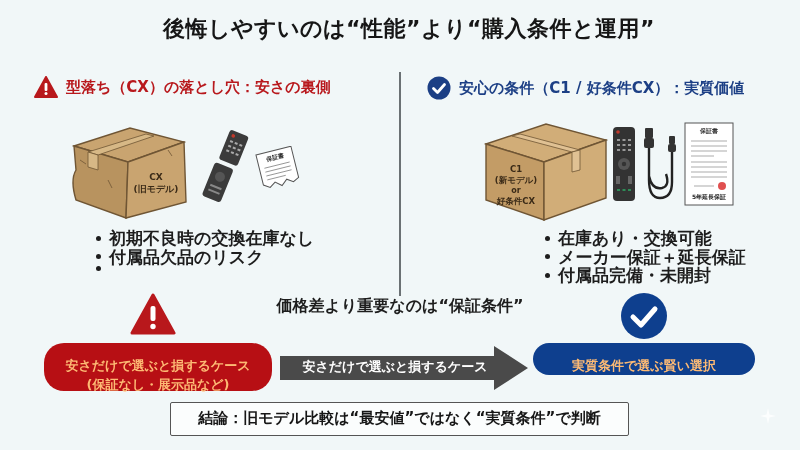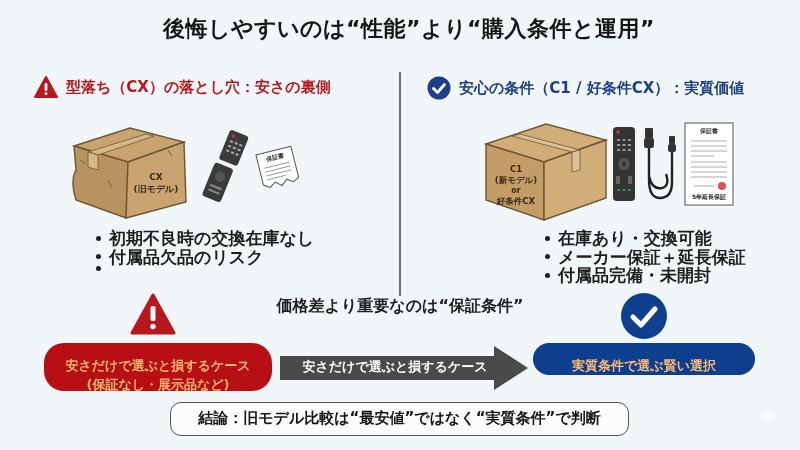--- a/index.html
+++ b/index.html
@@ -40,21 +40,21 @@
     }
     .box-red { left: 44px; top: 343px; width: 228px; height: 48px; background: #b70f14; }
     .box-blue { left: 533px; top: 343px; width: 222px; height: 32px; background: #0e3f8e; }
     .arrow-wrap { left: 280px; top: 346px; width: 248px; height: 44px; }
     .arrow-label {
       left: 290px; top: 358px; width: 210px; text-align: center;
       color: #ffffff; font-size: 13px; font-weight: bold;
     }
     .conclusion {
       left: 170px; top: 402px; width: 459px; height: 34px;
-      border: 1.5px solid #555; border-radius: 11px; background: #fbfdfd;
+      border: 1.5px solid #555; border-radius: 2px; background: #fbfdfd;
       text-align: center; font-size: 15px; font-weight: bold; line-height: 31px; color: #161616;
     }
     .illus text { font-family: "DejaVu Sans", sans-serif; font-weight: bold; }
   </style>
 </head>
 <body>
 
 <div class="abs title">後悔しやすいのは“性能”より“購入条件と運用”</div>
 
 <div class="abs head head-left">

